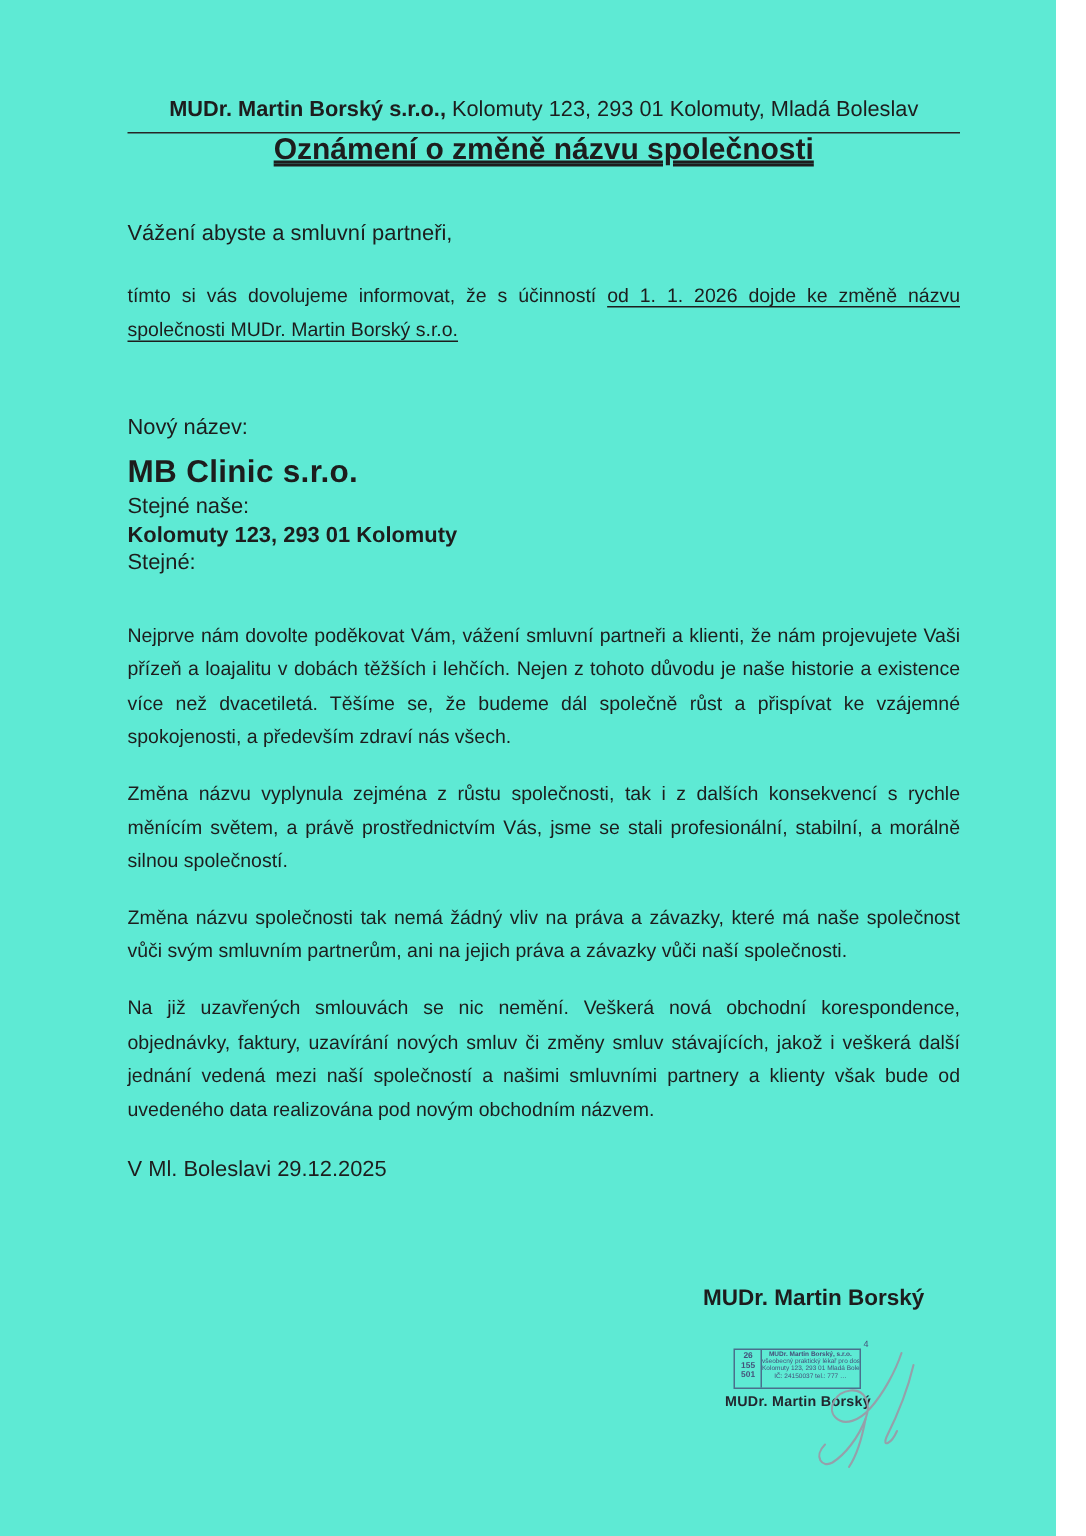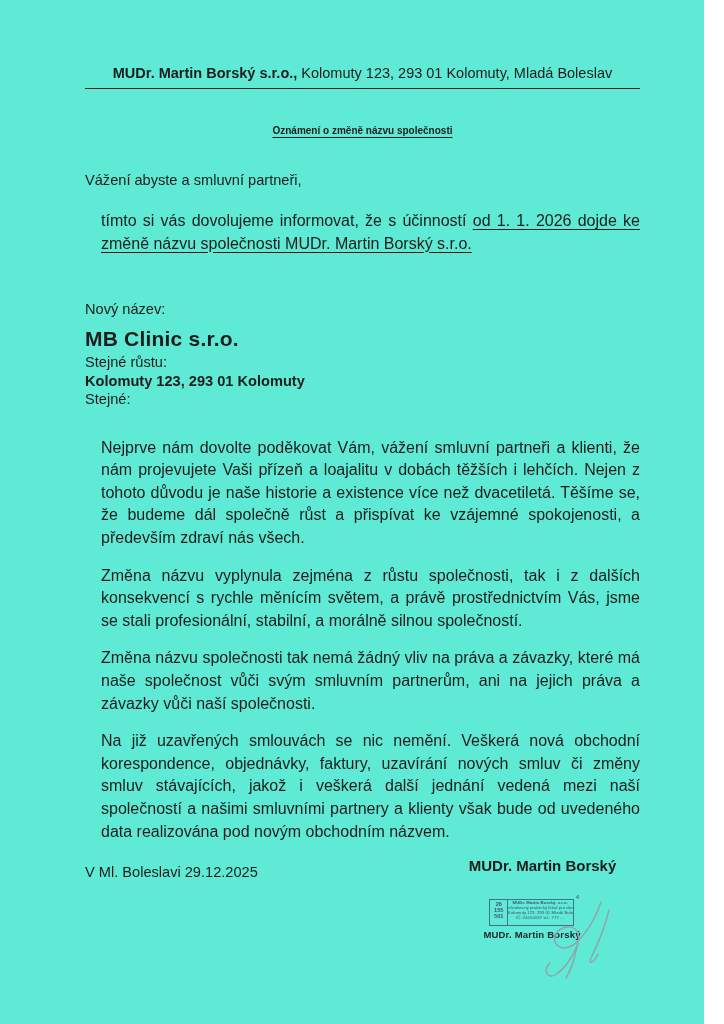--- a/index.html
+++ b/index.html
@@ -13,27 +13,27 @@
   }
   .content{position:absolute;left:85px;top:0;width:555px;}
 
   .letterhead{
     margin-top:64px;text-align:center;
     font-size:14.5px;line-height:19px;
     padding-bottom:5px;border-bottom:1.6px solid #262626;
   }
   .letterhead .b{font-weight:bold;}
 
-  .doc-title{margin-top:36px;text-align:center;font-size:10px;font-weight:bold;}
+  .doc-title{text-align:center;font-size:20px;font-weight:bold;text-decoration:underline;}
   .doc-title span{text-decoration:underline;text-underline-offset:3px;}
 
   .salutation{margin-top:35px;font-size:14.6px;line-height:19px;}
 
   p.body{
-    margin:15px 0 0 16px;font-size:16px;line-height:22.6px;
+    margin:15px 0 0 0;font-size:13px;line-height:22.6px;
     text-align:justify;
   }
   p.intro{margin-top:20px;}
   p.first-body{margin-top:28px;}
   .u{text-decoration:underline;text-underline-offset:3px;}
   .bu{font-weight:bold;text-decoration:underline;text-underline-offset:3px;}
 
   .facts{margin-top:40px;}
   .fact-row{display:flex;align-items:baseline;font-size:14.6px;line-height:18.5px;flex-direction:column;}
   .fact-row.first{line-height:29px;}
@@ -91,21 +91,21 @@
     <p class="body intro">
       <span>tímto si vás dovolujeme informovat, že s účinností </span><span class="u">od 1. 1. 2026 dojde ke změně názvu společnosti MUDr. Martin Borský s.r.o.</span>
     </p>
 
     <div class="facts">
       <div class="fact-row first">
         <span class="fact-label">Nový název:</span>
         <span class="fact-value">MB Clinic s.r.o.</span>
       </div>
       <div class="fact-row">
-        <span class="fact-label">Stejné růstu:</span>
+        <span class="fact-label">Stejné naše:</span>
         <span class="fact-value">Kolomuty 123, 293 01 Kolomuty</span>
       </div>
       <div class="fact-row">
         <span class="fact-label">Stejné:</span>
       </div>
     </div>
 
     <p class="body first-body">Nejprve nám dovolte poděkovat Vám, vážení smluvní partneři a klienti, že nám projevujete Vaši přízeň a loajalitu v dobách těžších i lehčích. Nejen z tohoto důvodu je naše historie a existence více než dvacetiletá. Těšíme se, že budeme dál společně růst a přispívat ke vzájemné spokojenosti, a především zdraví nás všech.</p>
 
     <p class="body">Změna názvu vyplynula zejména z růstu společnosti, tak i z dalších konsekvencí s rychle měnícím světem, a právě prostřednictvím Vás, jsme se stali profesionální, stabilní, a morálně silnou společností.</p>

